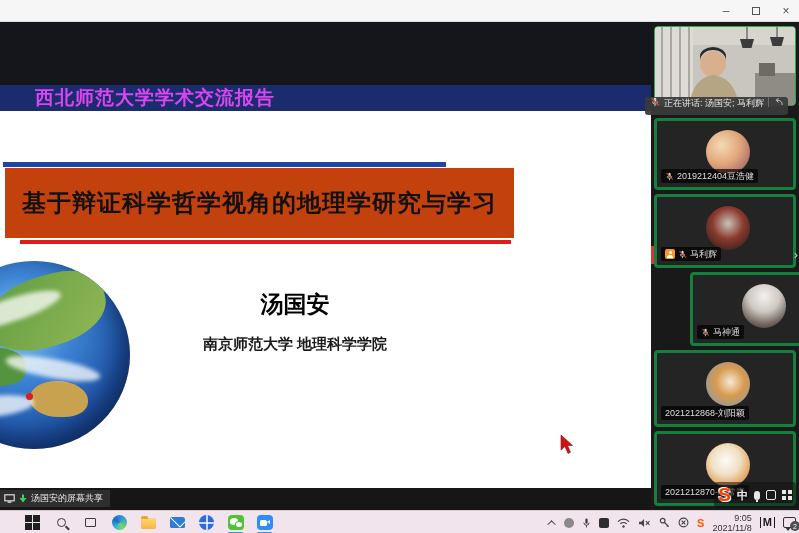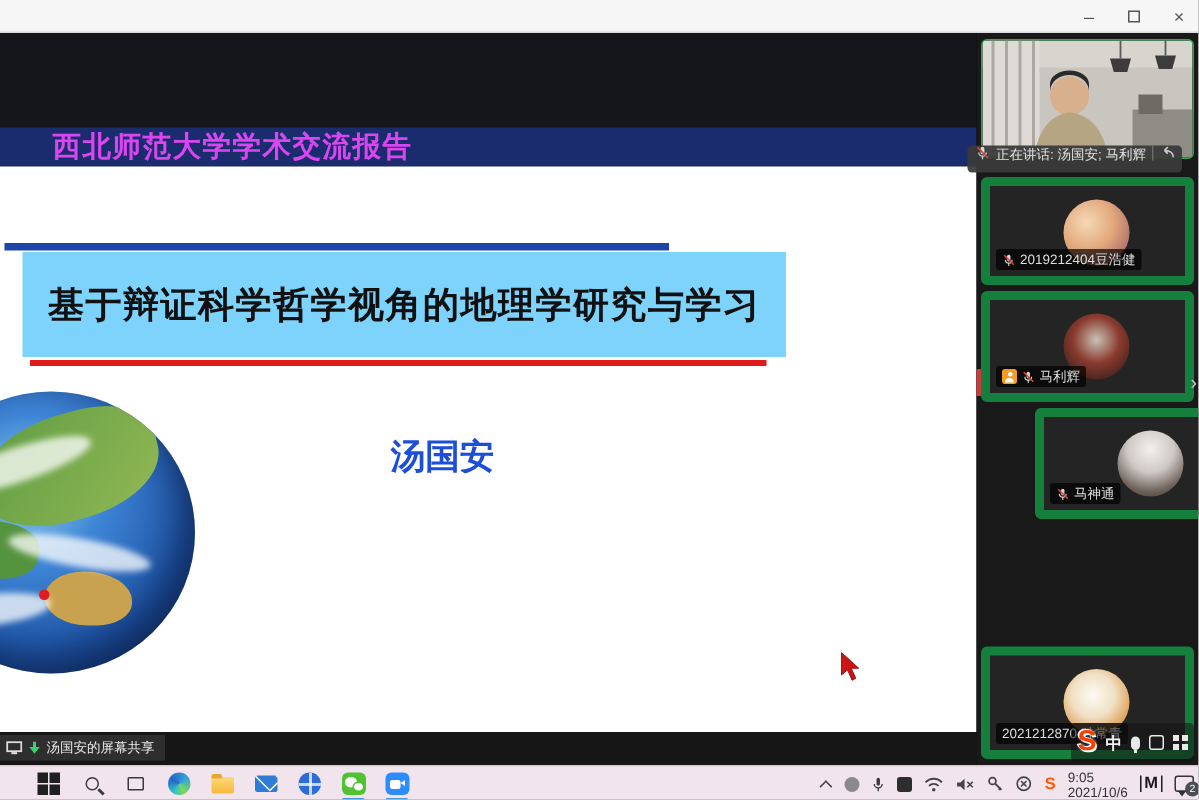--- a/index.html
+++ b/index.html
@@ -25,24 +25,24 @@
   .rec-row { position:absolute; left:9px; top:22px; display:flex; align-items:center; gap:5px; }
   .rec-ring { width:8px; height:8px; border:1.5px solid #d84040; border-radius:50%; position:relative; }
   .rec-ring::after { content:""; position:absolute; left:1px; top:1px; width:3px; height:3px; border-radius:50%; background:#d84040; }
   .rec-status { color:#9a9a9a; font-size:9px; }
 
   .banner { position:absolute; left:0; top:63px; width:651px; height:26px; background:#1a2c6e; display:flex; align-items:center; padding-left:35px; }
   .banner span { color:#d946ef; font-size:19px; font-weight:bold; letter-spacing:1px; }
 
   .slide { position:absolute; left:0; top:89px; width:651px; height:377px; background:#ffffff; }
   .blue-line { position:absolute; left:3px; top:51px; width:443px; height:5px; background:#1e45a8; }
-  .title-box { position:absolute; left:15px; top:57px; width:509px; height:70px; background:#7dd3fc; display:flex; align-items:center; justify-content:center; }
+  .title-box { position:absolute; left:5px; top:57px; width:509px; height:70px; background:#c2410c; display:flex; align-items:center; justify-content:center; }
   .title-box span { font-size:24px; font-weight:bold; color:#111; letter-spacing:1px; }
   .red-line { position:absolute; left:20px; top:129px; width:491px; height:4px; background:#e01b1b; }
-  .presenter { position:absolute; left:60px; top:178px; width:470px; text-align:center; font-size:23px; font-weight:bold; color:#1d4ed8; }
+  .presenter { position:absolute; left:60px; top:178px; width:470px; text-align:center; font-size:23px; font-weight:bold; color:#000000; }
   .affiliation { position:absolute; left:60px; top:224px; width:470px; text-align:center; font-size:15px; font-weight:bold; color:#1a1a1a; }
   .slide-date { position:absolute; left:60px; top:267px; width:470px; text-align:center; font-size:16px; font-weight:bold; color:#1a1a1a; }
 
   
   .earth { position:absolute; left:-62px; top:150px; width:192px; height:188px; border-radius:50%; overflow:hidden;
            background:radial-gradient(circle at 42% 35%, #8fd0ea 0%, #3f86d6 30%, #1f55a8 65%, #123a7c 100%);
            box-shadow: inset -8px -10px 24px rgba(0,0,20,.45); }
   .land { position:absolute; }
   .land1 { left:24%; top:8%;  width:64%; height:38%; background:linear-gradient(135deg,#5e9c43,#93b854); border-radius:62% 40% 55% 48%; transform:rotate(-14deg); }
   .land2 { left:12%; top:46%; width:34%; height:20%; background:#55943f; border-radius:55% 45% 50% 60%; transform:rotate(8deg); }
@@ -54,21 +54,21 @@
   .pin { position:absolute; left:46%; top:70%; width:7px; height:7px; background:#e01d1d; border-radius:50%; }
 
   .cursor-arrow { position:absolute; left:560px; top:324px; }
 
   .bottom-band { position:absolute; left:0; top:466px; width:651px; height:22px; background:#161616; }
   .share-chip { position:absolute; left:0; top:2px; height:17px; background:#2e2e2e; display:flex; align-items:center; gap:4px; padding:0 7px 0 4px; }
   .share-chip span { color:#e8e8e8; font-size:9px; }
 
   
   .sidebar { position:absolute; left:651px; top:22px; width:148px; height:488px; background:#191919; }
-  .tile { position:absolute; left:3px; width:142px; background:#242424; border:6px solid #15803d; border-radius:4px; overflow:hidden; }
+  .tile { position:absolute; left:3px; width:142px; background:#242424; border:3px solid #15803d; border-radius:4px; overflow:hidden; }
   .tile-video { top:4px; height:80px; border:1px solid #2fa84f; }
   .tile-2 { top:96px;  height:72px; }
   .tile-3 { top:172px; height:74px; }
   .tile-4 { top:250px; height:74px;margin-left:36px; }
   .tile-5 { top:328px; height:77px; }
   .tile-6 { top:409px; height:75px; }
   .avatar { position:absolute; left:49px; top:9px; width:44px; height:44px; border-radius:50%; }
   .av1 { background:radial-gradient(circle at 35% 35%, #f5d9b5 0%, #e2a87c 45%, #b5766f 75%, #8a5550 100%); }
   .av2 { background:radial-gradient(circle at 50% 40%, #c9c2b8 0%, #8a3b2e 45%, #4a2620 78%, #2e1a16 100%); }
   .av3 { background:radial-gradient(circle at 50% 28%, #f2f0ee 0%, #cfc9c4 40%, #6b5f58 75%, #3a332e 100%); }
@@ -120,21 +120,21 @@
   .ico-meeting { width:16px; height:15px; background:#2d8cff; border-radius:4px; position:relative; }
   .ico-meeting::before { content:""; position:absolute; left:3px; top:4.5px; width:7px; height:6px; background:#fff; border-radius:1.5px; }
   .ico-meeting::after { content:""; position:absolute; left:10.5px; top:5px; border-top:2.5px solid transparent; border-bottom:2.5px solid transparent; border-right:3px solid #fff; }
 
   .tb-right { position:absolute; right:3px; top:0; height:23px; display:flex; align-items:center; gap:8px; }
   .tray-ico { flex:none; display:flex; align-items:center; justify-content:center; }
   .chev-up { width:6px; height:6px; border-left:1.6px solid #444; border-top:1.6px solid #444; transform:rotate(45deg) translateY(2px); }
   .gray-circle { width:10px; height:10px; border-radius:50%; background:#8a8a8a; }
   .dark-rect { width:10px; height:10px; background:#2e2e2e; border-radius:2px; }
   .sogou-tray { color:#ff5a00; font-weight:bold; font-size:11px; }
-  .time-block { font-size:9px; color:#333; line-height:10px; }
+  .time-block { text-align:right; font-size:9px; color:#333; line-height:10px; }
   .ime-m { font-size:11px; font-weight:bold; color:#1a1a1a; border-left:1.5px solid #1a1a1a; border-right:1.5px solid #1a1a1a; padding:0 2px; line-height:11px; }
   .action-bubble { position:relative; width:13px; height:11px; border:1.6px solid #333; border-radius:2px; background:transparent; }
   .action-bubble::after { content:""; position:absolute; left:1px; bottom:-4px; border-left:3px solid transparent; border-right:3px solid transparent; border-top:4px solid #333; }
   .badge { position:absolute; right:-5px; bottom:-4px; width:10px; height:10px; border-radius:50%; background:#4a4f55; color:#fff; font-size:7px; display:flex; align-items:center; justify-content:center; }
 </style>
 </head>
 <body>
 
 <div class="screen">
 
@@ -165,20 +165,21 @@
         <div class="land land1"></div>
         <div class="land land2"></div>
         <div class="land land3"></div>
         <div class="cloud cloud1"></div>
         <div class="cloud cloud2"></div>
         <div class="cloud cloud3"></div>
         <div class="pin"></div>
       </div>
 
       <div class="presenter">汤国安</div>
+      <div class="affiliation">南京师范大学 地理科学学院</div>
 
       <svg class="cursor-arrow" width="16" height="20" viewBox="0 0 16 20">
         <polygon points="1,0 1,15 5,11.5 8,18.5 10.5,17.2 7.5,10.5 12.5,10.5" fill="#cc1414" stroke="#8a0e0e" stroke-width="0.6"></polygon>
       </svg>
     </div>
 
     <div class="bottom-band">
       <div class="share-chip">
         <svg width="11" height="10" viewBox="0 0 11 10">
           <rect x="0.8" y="0.8" width="9.4" height="6" fill="none" stroke="#ddd" stroke-width="1.2"></rect>
@@ -263,20 +264,26 @@
         <svg width="9" height="9" viewBox="0 0 12 12">
           <rect x="4.5" y="1" width="3" height="6" rx="1.5" fill="#d8d8d8"></rect>
             <path d="M3 5.5 a3 3 0 0 0 6 0" fill="none" stroke="#d8d8d8" stroke-width="1"></path>
             <line x1="6" y1="8.5" x2="6" y2="11" stroke="#d8d8d8" stroke-width="1"></line>
             <line x1="2" y1="1.5" x2="10.5" y2="10" stroke="#e04434" stroke-width="1.4"></line>
         </svg>
         <span>马神通</span>
       </div>
     </div>
 
+    <div class="tile tile-5">
+      <div class="avatar av4"></div>
+      <div class="name-chip">
+        <span>2021212868-刘阳颖</span>
+      </div>
+    </div>
 
     <div class="tile tile-6">
       <div class="avatar av5"></div>
       <div class="name-chip">
         <span>2021212870-叶常青</span>
       </div>
     </div>
 
     <div class="red-handle"></div>
     <div class="panel-chevron">›</div>
@@ -374,21 +381,21 @@
           <circle cx="6" cy="6" r="4.8" fill="none" stroke="#444" stroke-width="1.2"></circle>
           <line x1="4" y1="4" x2="8" y2="8" stroke="#444" stroke-width="1.2"></line>
           <line x1="8" y1="4" x2="4" y2="8" stroke="#444" stroke-width="1.2"></line>
         </svg>
       </div>
       <div class="tray-ico">
           <span class="sogou-tray">S</span>
         </div>
       <div class="time-block">
         <div>9:05</div>
-        <div>2021/10/6</div>
+        <div>2021/11/8</div>
       </div>
       <div class="tray-ico">
           <span class="ime-m">M</span>
         </div>
       <div class="tray-ico">
         <span class="action-bubble">
           <span class="badge">2</span>
         </span>
       </div>
     </div>

